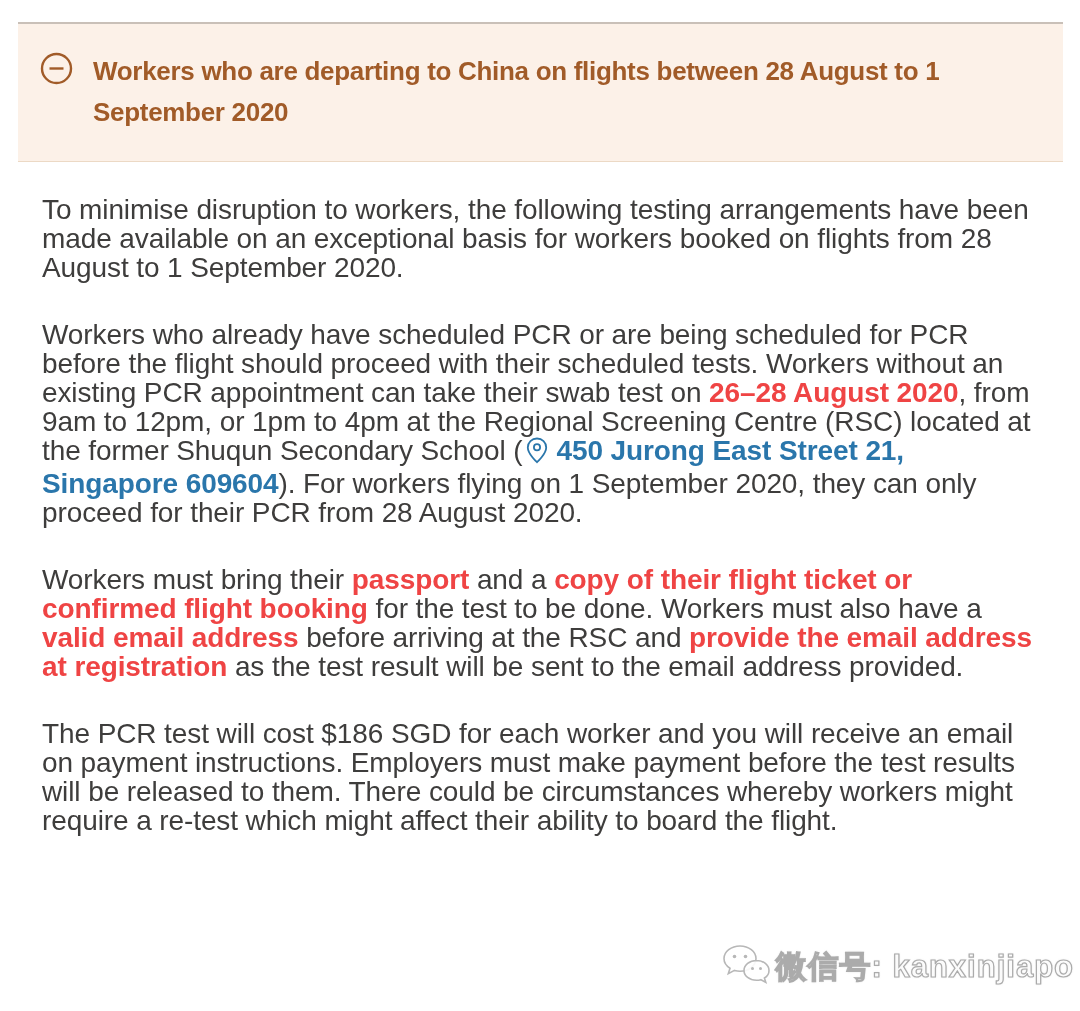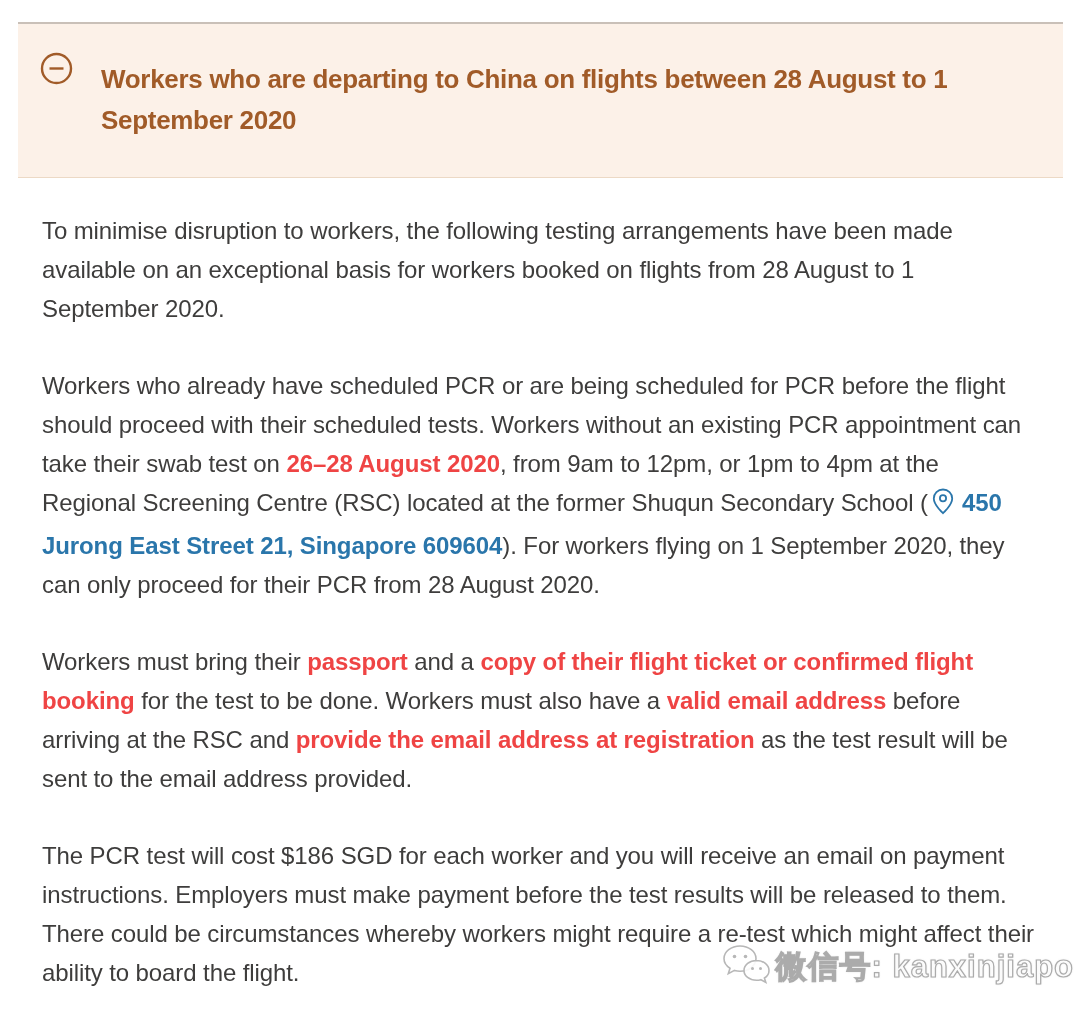--- a/index.html
+++ b/index.html
@@ -20,37 +20,37 @@
     border-top: 2px solid #c9c0b8;
     border-bottom: 1px solid #ecd9c5;
     padding: 23px 28px 24px 22px;
     display: flex;
     align-items: flex-start;
     gap: 16px;
     cursor: pointer;
   }
   .collapse-icon { flex: 0 0 auto; margin-top: 5px; display: inline-block; }
   .accordion-title {
-    margin: 12px;
+    margin: 4px;
     font-size: 26px;
     line-height: 41px;
     font-weight: bold;
     color: #a15b28;
     letter-spacing: -0.3px;
     max-width: 950px;
   }
 
   
   .accordion-body {
     padding: 33px 46px 0 42px;
   }
   .para {
     margin: 0 0 38px 0;
-    font-size: 24px;
-    line-height: 39px;
+    font-size: 28px;
+    line-height: 29px;
     color: #3e3d3c;
     max-width: 992px;
     letter-spacing: -0.1px;
   }
   .para strong { font-weight: bold; color: #ef4444; }
   .addr-link {
     color: #2a76ab;
     font-weight: bold;
     text-decoration: none;
   }

